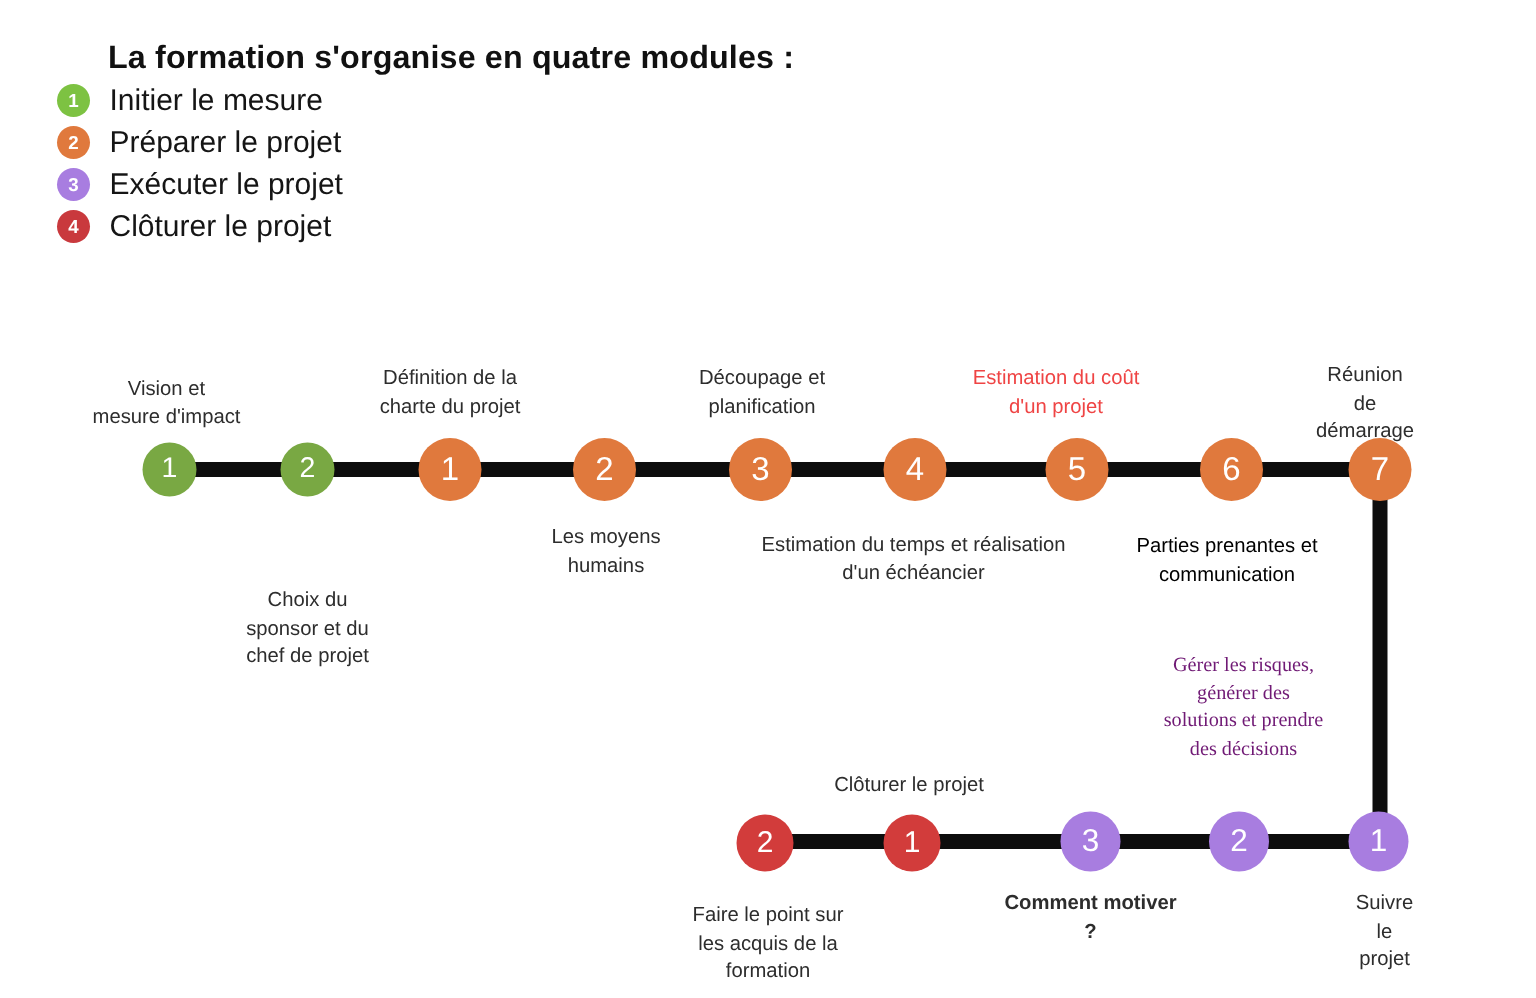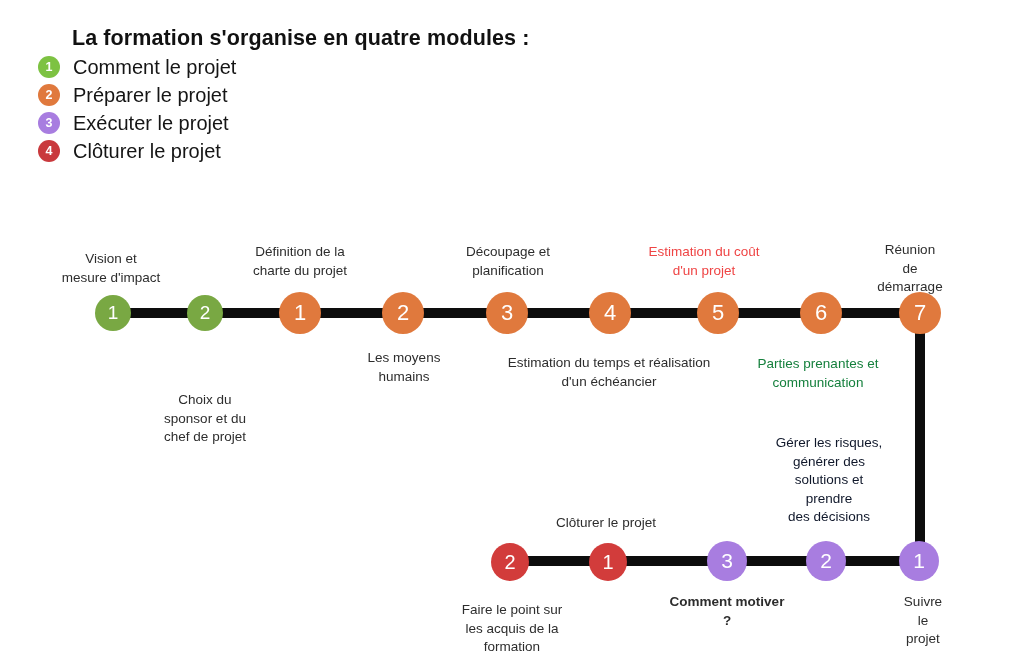--- a/index.html
+++ b/index.html
@@ -32,21 +32,21 @@
 </style>
 </head>
 <body>
 
 <div class="canvas">
   <h1 class="title">La formation s'organise en quatre modules :</h1>
 
   <div class="legend">
     <div class="legend-row">
       <span class="legend-dot" style="background: rgb(125, 194, 66);">1</span>
-      <span class="legend-label">Comment le projet</span>
+      <span class="legend-label">Initier le mesure</span>
     </div>
     <div class="legend-row">
       <span class="legend-dot" style="background: rgb(224, 121, 61);">2</span>
       <span class="legend-label">Préparer le projet</span>
     </div>
     <div class="legend-row">
       <span class="legend-dot" style="background: rgb(168, 125, 224);">3</span>
       <span class="legend-label">Exécuter le projet</span>
     </div>
     <div class="legend-row">
@@ -81,25 +81,25 @@
       <div class="tl-label" style="left: 300px; top: 243px; color: rgb(45, 45, 45); text-align: center;">Définition de la
 charte du projet</div>
       <div class="tl-label" style="left: 404px; top: 349px; color: rgb(45, 45, 45);">Les moyens
 humains</div>
       <div class="tl-label" style="left: 508px; top: 243px; color: rgb(45, 45, 45);">Découpage et
 planification</div>
       <div class="tl-label" style="left: 609px; top: 354px; color: rgb(45, 45, 45);">Estimation du temps et réalisation
 d'un échéancier</div>
       <div class="tl-label" style="left: 704px; top: 243px; color: #ef4444;">Estimation du coût
 d'un projet</div>
-      <div class="tl-label" style="left: 818px; top: 355px; color: #15803d;">Parties prenantes et
+      <div class="tl-label" style="left: 818px; top: 355px; color: #000000;">Parties prenantes et
 communication</div>
       <div class="tl-label" style="left: 910px; top: 241px; color: rgb(45, 45, 45);">Réunion de
 démarrage</div>
-      <div class="tl-label" style="left: 829px; top: 434px; color: #0f172a;">Gérer les risques,
+      <div class="tl-label" style="left: 829px; top: 434px; color: #701a75; font-family: Liberation Serif, serif;">Gérer les risques,
 générer des
 solutions et prendre
 des décisions</div>
       <div class="tl-label" style="left: 606px; top: 514px; color: rgb(45, 45, 45);">Clôturer le projet</div>
       <div class="tl-label" style="left: 512px; top: 601px; color: rgb(45, 45, 45);">Faire le point sur
 les acquis de la
 formation</div>
       <div class="tl-label" style="left: 727px; top: 593px; color: rgb(45, 45, 45); font-weight: bold;">Comment motiver
 ?</div>
       <div class="tl-label" style="left: 923px; top: 593px; color: rgb(45, 45, 45);">Suivre le projet</div>

